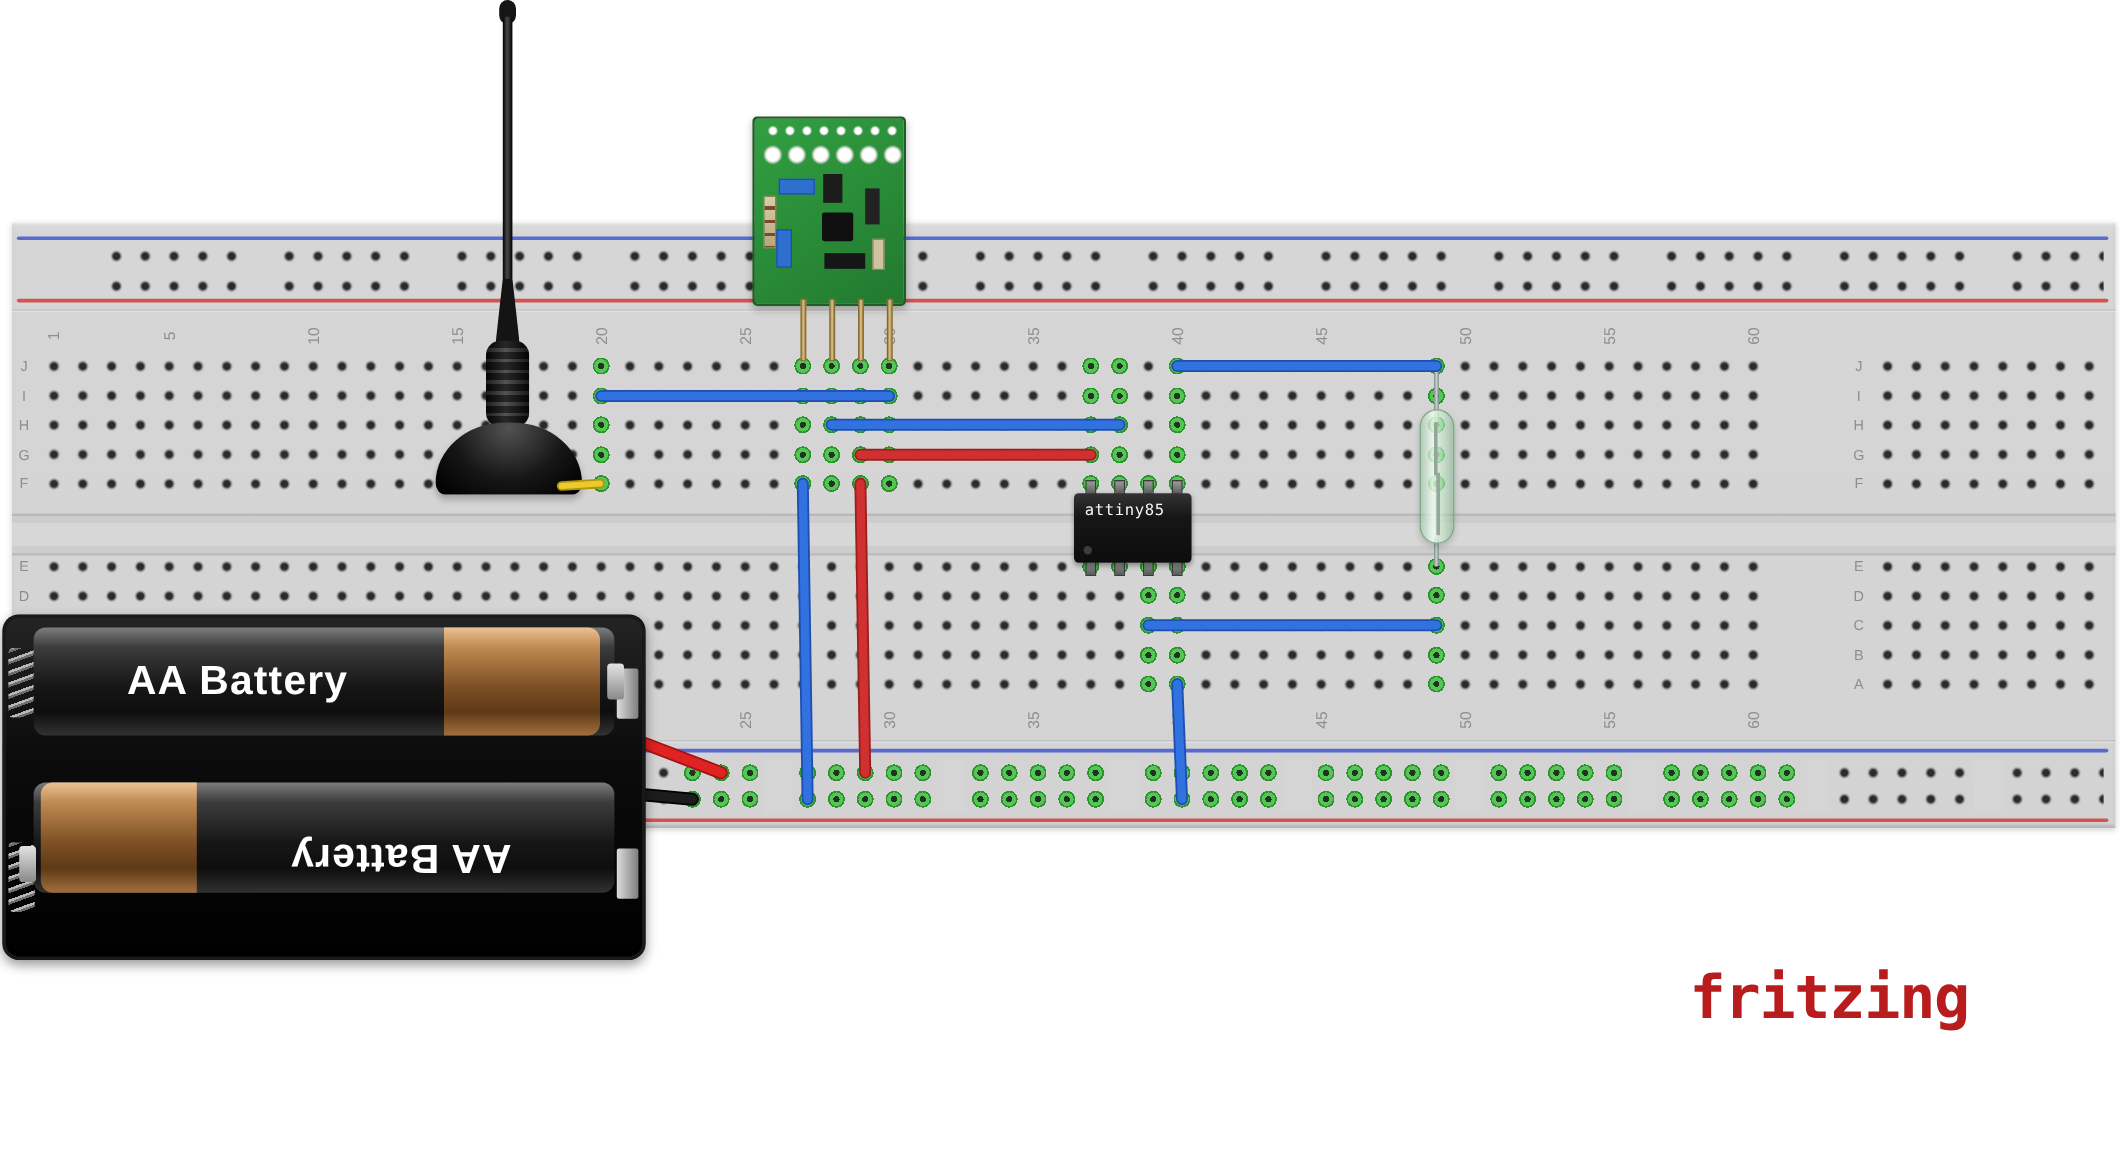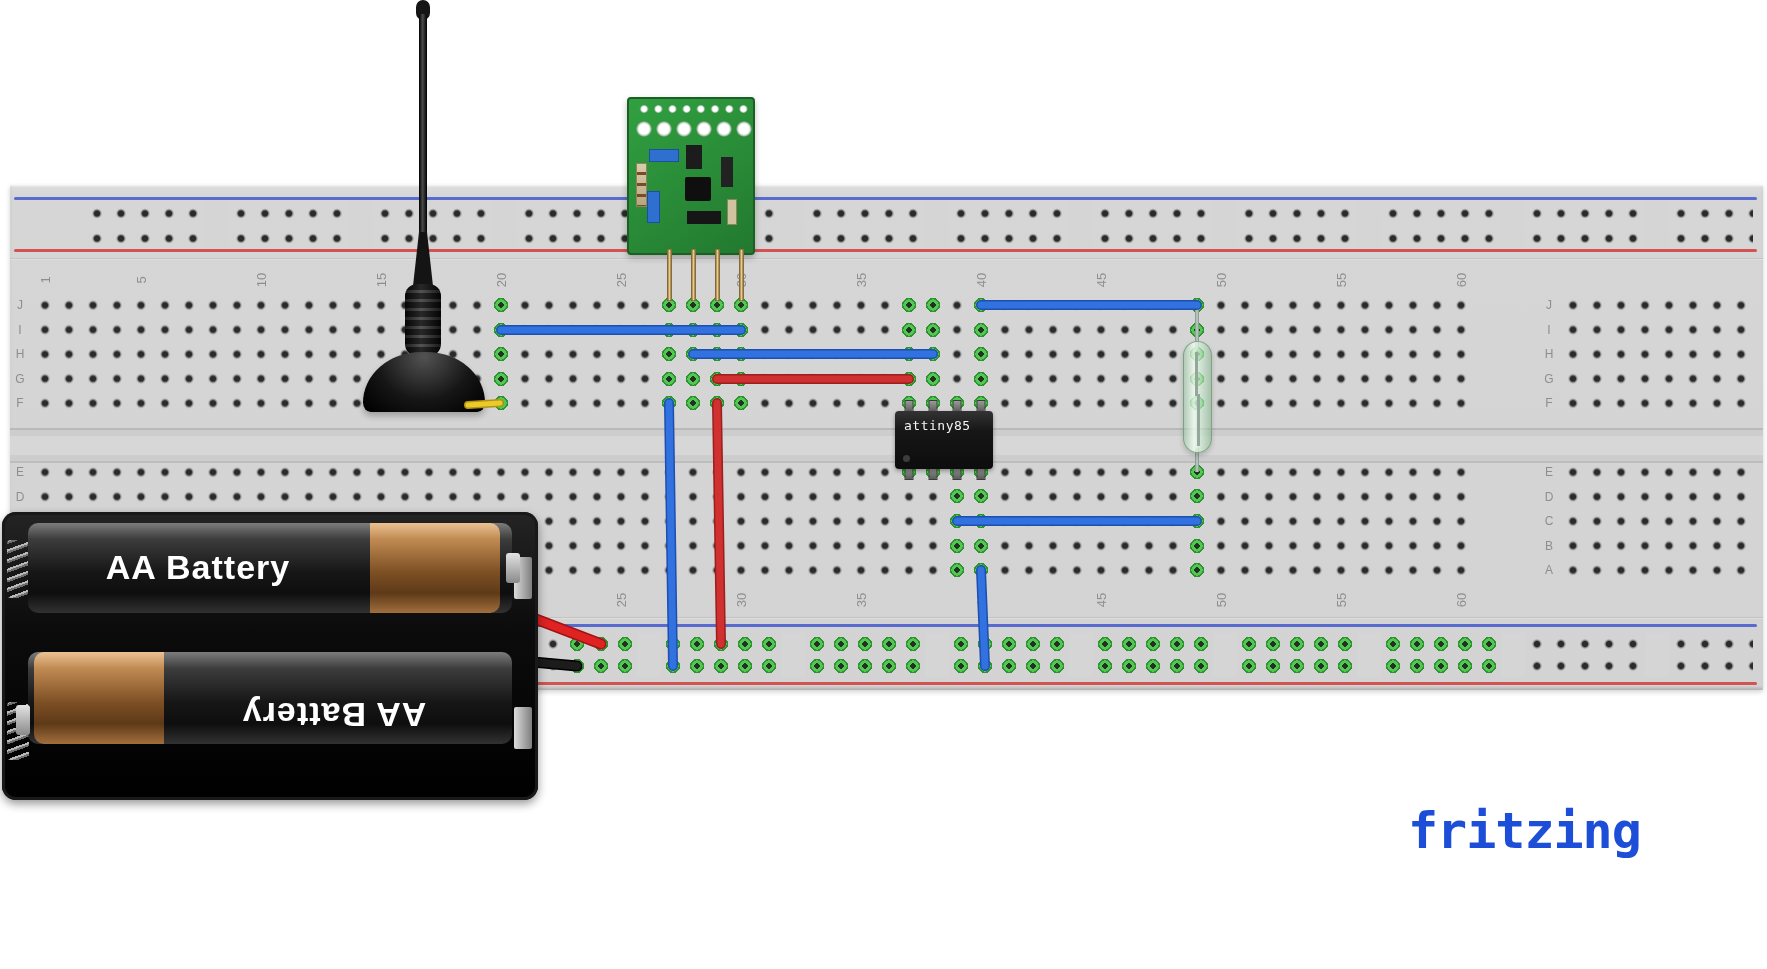--- a/index.html
+++ b/index.html
@@ -93,21 +93,21 @@
   .tan-left{left:6px;width:130px;border-radius:10px 0 0 10px}
   .bat-label{position:absolute;color:#fff;font:700 34px "Liberation Sans",sans-serif;letter-spacing:1px;width:300px;text-align:center}
   .bat-label.flip{transform:rotate(180deg)}
   .nub{position:absolute;border-radius:3px;background:linear-gradient(180deg,#e3e3e3,#8a8a8a)}
   .spring{position:absolute;left:5px;width:22px;border-radius:4px;
     background:repeating-linear-gradient(160deg,#b8b8b8 0 2px,#6e6e6e 2px 4px,rgba(0,0,0,0) 4px 9px)}
   .contact{position:absolute;left:512px;width:18px;height:42px;border-radius:2px;background:linear-gradient(90deg,#dcdcdc,#7e7e7e)}
 
   
   #wires{position:absolute;left:0;top:0;width:1767px;height:969px;z-index:60}
-  .watermark{position:absolute;left:1408px;top:802px;z-index:20;color:#1d4ed8;
+  .watermark{position:absolute;left:1408px;top:802px;z-index:20;color:#b91c1c;
     font:700 50px "DejaVu Sans Mono",monospace;letter-spacing:-1px}
 </style>
 </head>
 <body>
 
 <div id="canvas">
 
   <div class="board">
     <div class="rail-line rail-blue" style="top:12px"></div>
     <div class="holes rail-holes rail-top" style="left:75px;top:16px;width:1668px;height:50px"></div>

